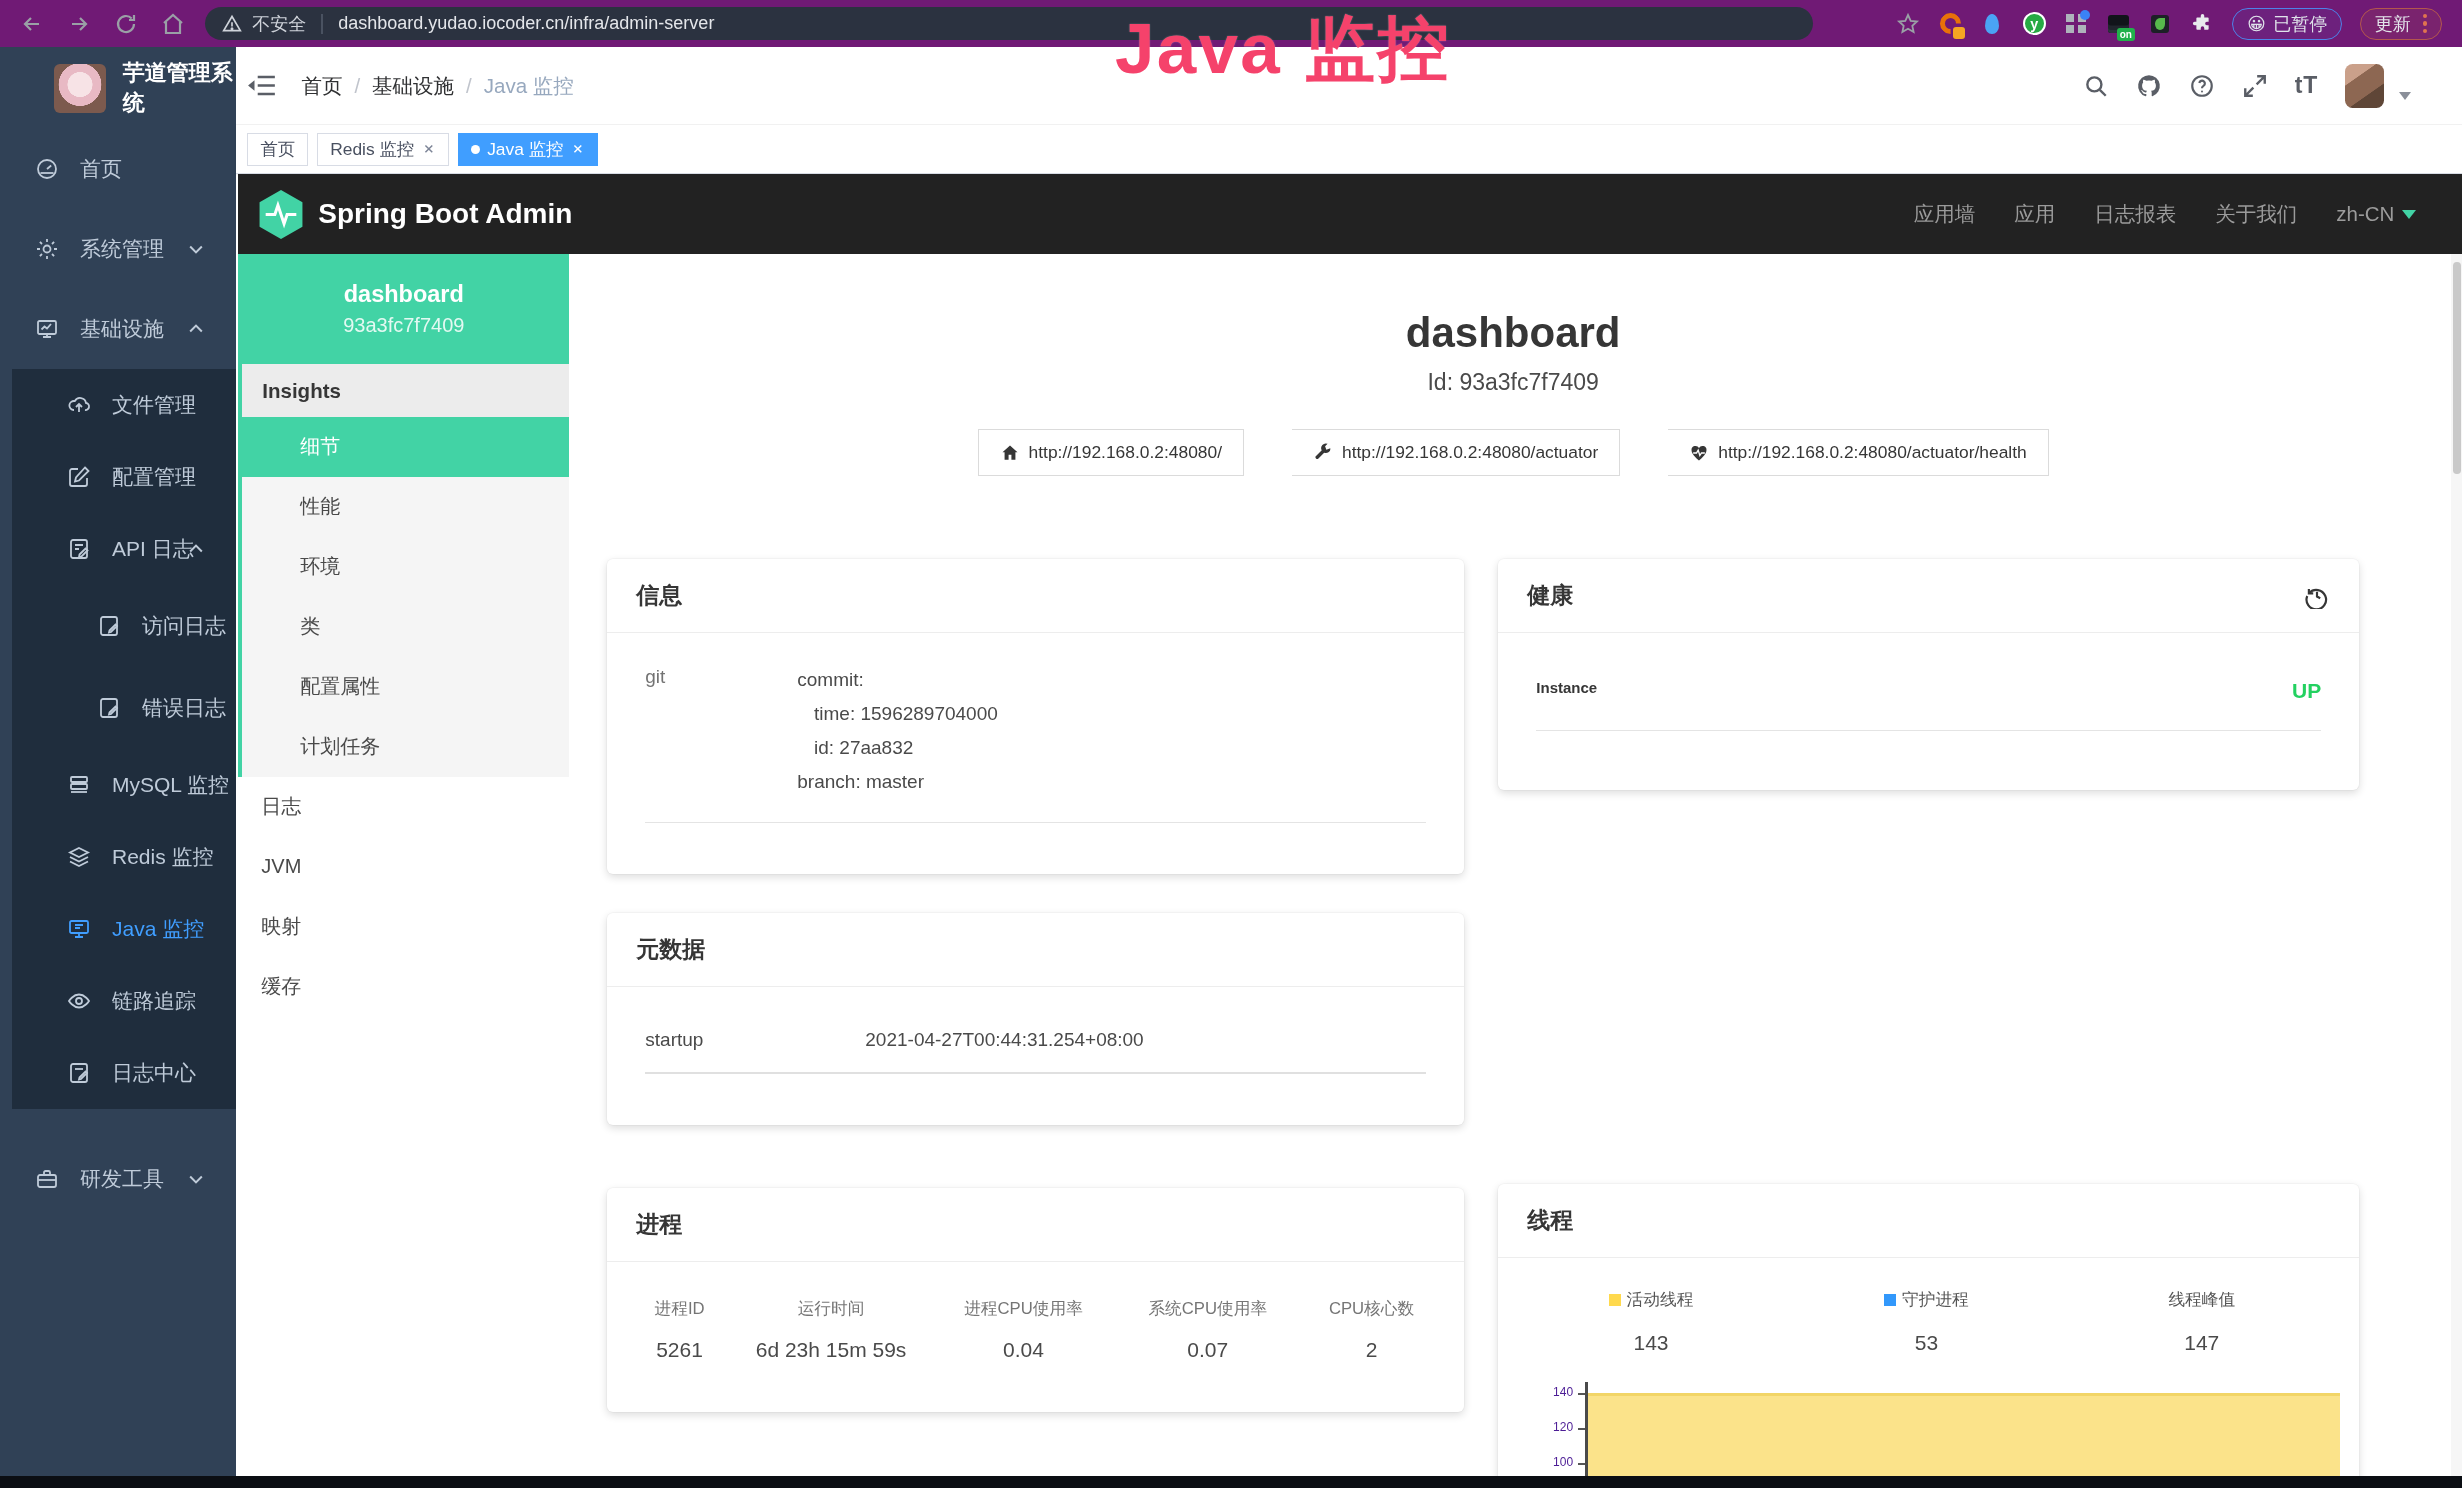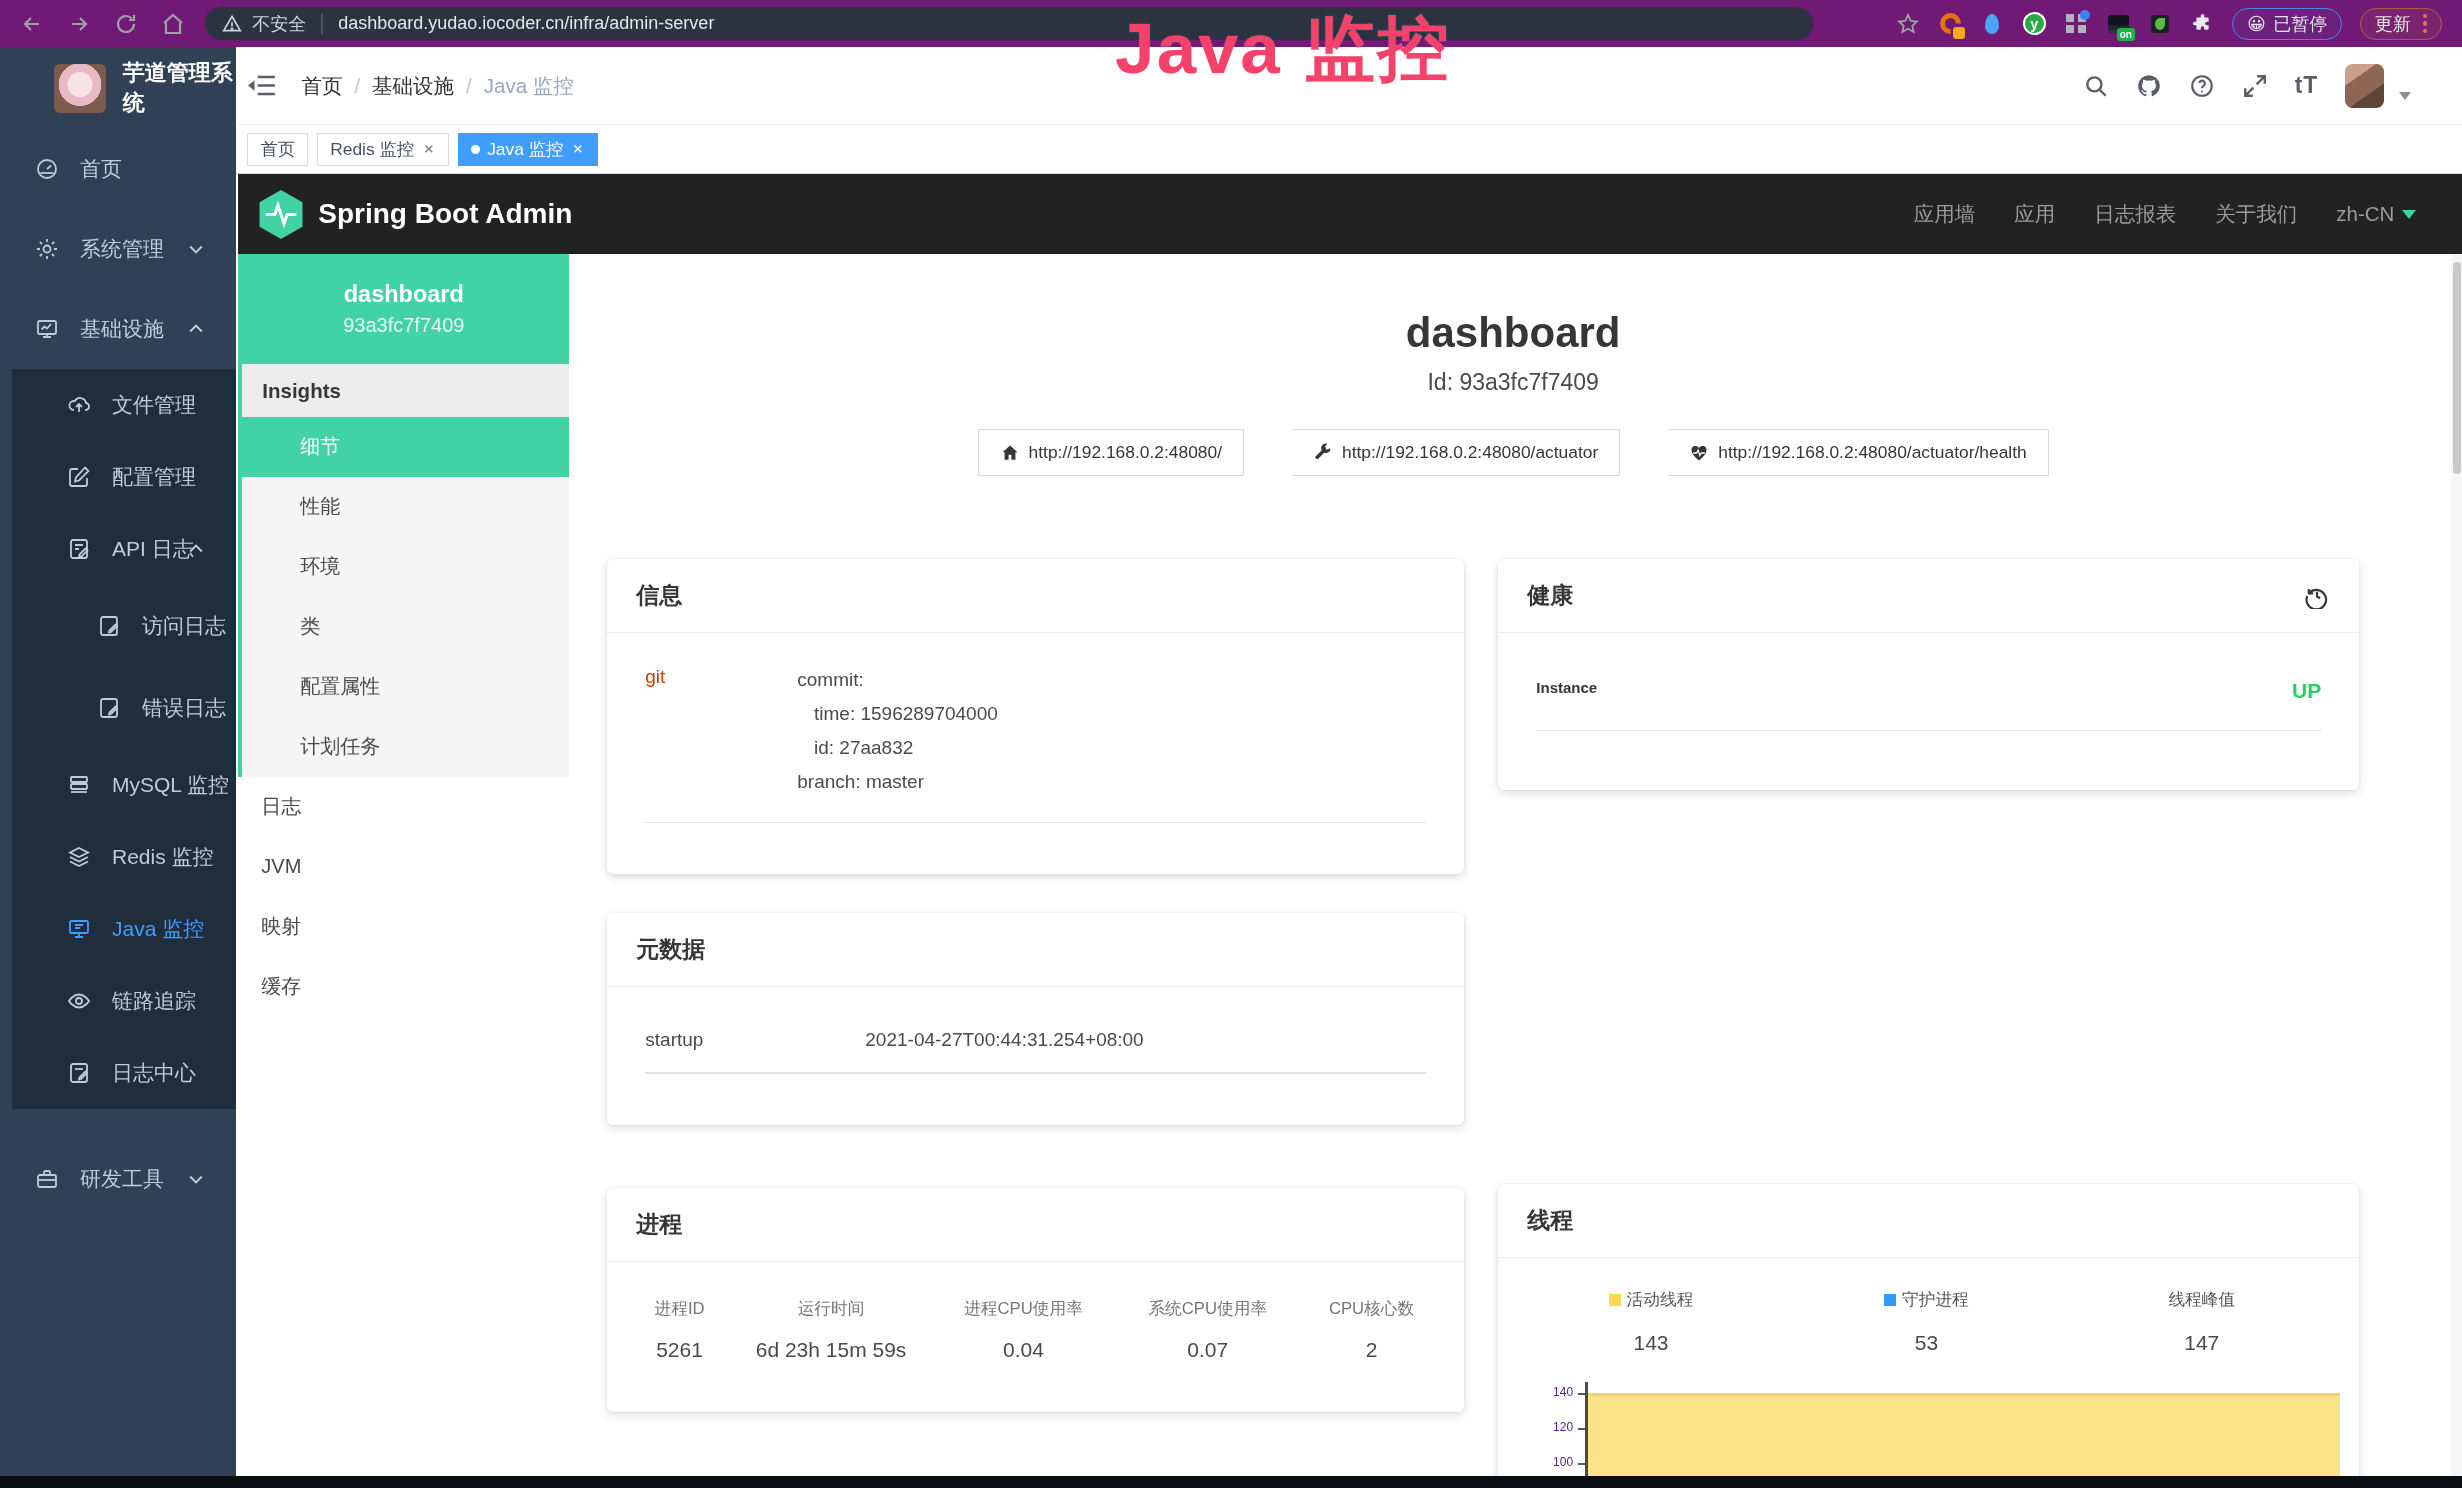--- a/index.html
+++ b/index.html
@@ -117,21 +117,21 @@
   .col-r { width:861px; flex:none; }
   .card { background:#fff; border-radius:6px; box-shadow:0 3px 9px rgba(10,10,10,.14), 0 0 0 0.8px rgba(10,10,10,.03); overflow:hidden; }
   .card-h { display:flex; align-items:center; padding:21px 29px; font-size:23px; font-weight:bold; color:#363636; border-bottom:1.5px solid #ededed; }
   .card-h .spacer { flex:1; }
   .hist-ic { width:26px; height:26px; color:#363636; cursor:pointer; }
   .hist-ic svg { width:26px; height:26px; display:block; }
 
   .info-card { min-height:315px; }
   .info-body { padding:30px 38px 38px; }
   .info-row { display:flex; border-bottom:1.5px solid #e4e4e4; padding-bottom:23px; }
-  .info-label { width:152px; font-size:19px; color:#c2410c; padding-top:3px; }
+  .info-label { width:152px; font-size:19px; color:#737373; padding-top:3px; }
   .info-lines { font-size:19px; color:#4a4a4a; line-height:34px; }
   .info-lines .indent { padding-left:16.7px; }
 
   .health-card { min-height:231px; margin-bottom:394px; }
   .health-body { padding:46px 38px 42px; }
   .health-row { display:flex; justify-content:space-between; border-bottom:1.5px solid #e4e4e4; padding-bottom:27px; }
   .health-label { font-size:15px; font-weight:bold; color:#363636; }
   .up { font-size:21px; font-weight:bold; color:#23d160; }
 
   .meta-card { min-height:212px; margin-top:39px; }

